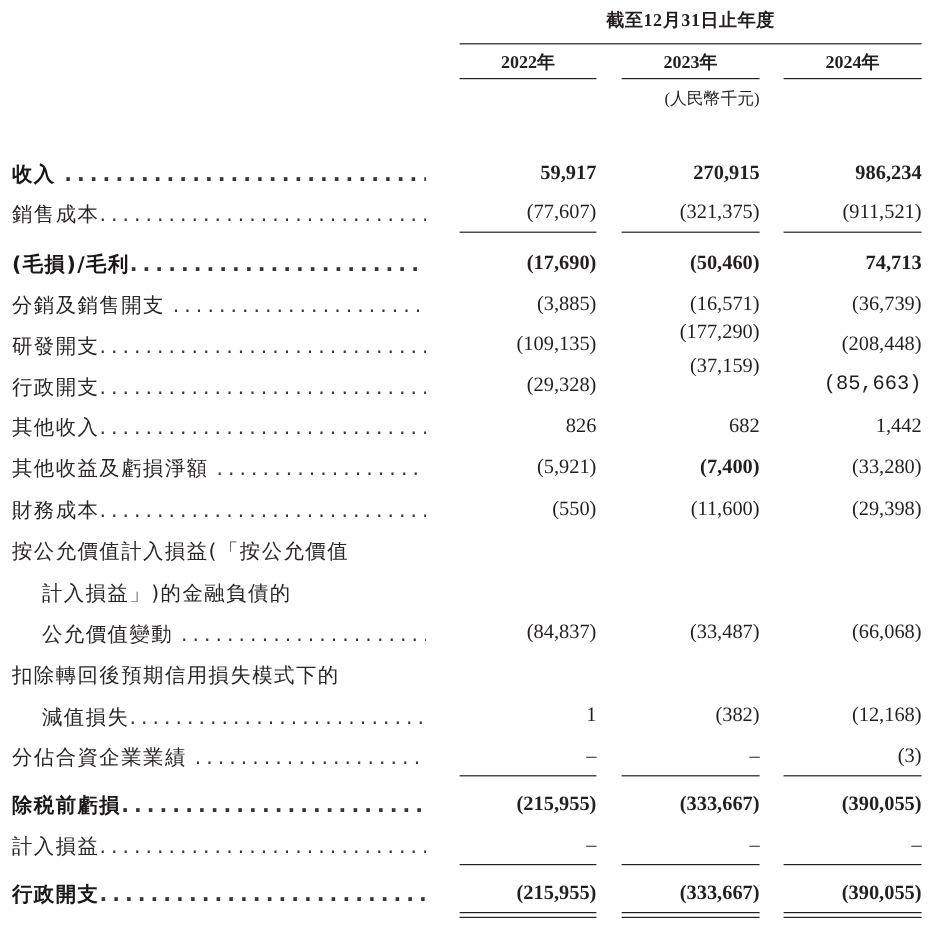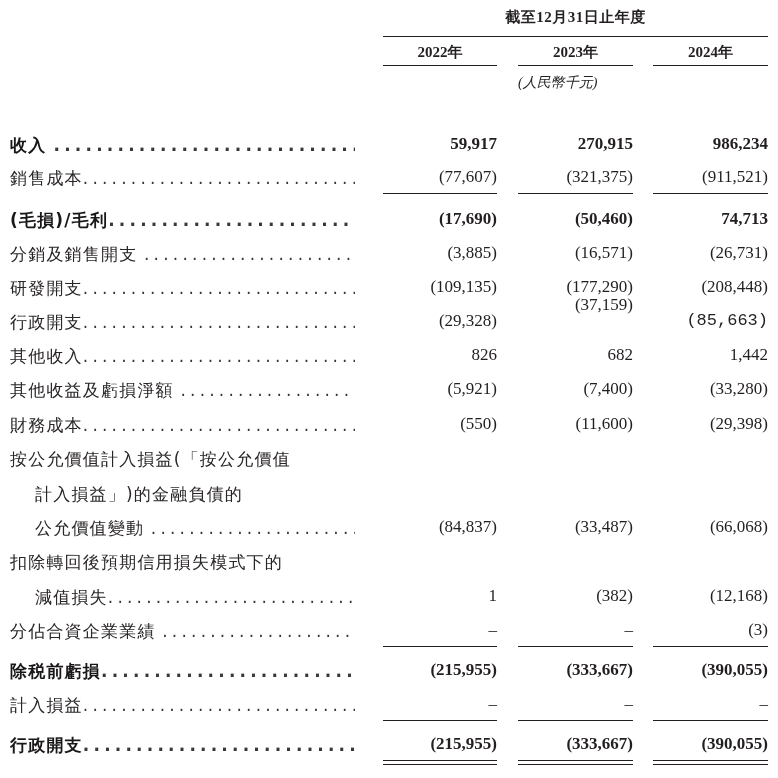--- a/index.html
+++ b/index.html
@@ -2,21 +2,21 @@
 <html><head>
 <meta charset="utf-8">
 <style>
   html, body { margin:0; padding:0; background:#ffffff; }
   body { width:778px; height:778px; position:relative; overflow:hidden;
          color:#231f20; font-family:"Liberation Serif","DejaVu Serif",serif; }
   .abs { position:absolute; }
   .hdr-title { left:383px; width:385px; top:8px; text-align:center; font-size:15px; font-weight:bold; letter-spacing:0.5px; }
   .rule { position:absolute; height:0; border-top:1.3px solid #231f20; }
   .year { top:43px; text-align:center; font-size:15px; font-weight:bold; }
-  .unit { left:518px; width:115px; top:74px; text-align:left; font-size:14px; font-style:italic; }
+  .unit { left:518px; width:115px; top:74px; text-align:right; font-size:14px; }
 
   .label { position:absolute; left:10px; width:345px; font-size:17px; white-space:nowrap; overflow:hidden;
            font-family:"DejaVu Sans","Liberation Sans",sans-serif; letter-spacing:1.2px; color:#2a2627; }
   .label.bold { font-weight:bold; color:#1a1718; }
   .label.indent { left:35px; width:320px; }
   .label .dots { letter-spacing:4.2px; color:#3a3637; }
   .num { position:absolute; font-size:17px; text-align:right; white-space:nowrap; }
   .num.bold { font-weight:bold; }
   .c0 { left:383px; width:114px; }
   .c1 { left:518px; width:115px; }
@@ -51,40 +51,40 @@
 <div class="rule c2" style="top:193px;"></div>
 
 <div class="label bold" style="top:209px;"><span>(毛損)/毛利</span><span class="dots">......................................</span></div>
 <div class="num bold neg c0" style="top:209px;">(17,690)</div>
 <div class="num bold neg c1" style="top:209px;">(50,460)</div>
 <div class="num bold c2" style="top:209px;text-align:right;">74,713</div>
 
 <div class="label" style="top:243px;"><span>分銷及銷售開支</span> <span class="dots">......................................</span></div>
 <div class="num neg c0" style="top:243px;">(3,885)</div>
 <div class="num neg c1" style="top:243px;">(16,571)</div>
-<div class="num neg c2" style="top:243px;">(26,731)</div>
+<div class="num neg c2" style="top:243px;">(36,739)</div>
 
 <div class="label" style="top:277px;"><span>研發開支</span><span class="dots">......................................</span></div>
 <div class="num neg c0" style="top:277px;">(109,135)</div>
-<div class="num neg c1" style="top:277px;">(177,290)</div>
+<div class="num neg c1" style="top:267px;">(177,290)</div>
 <div class="num neg c2" style="top:277px;">(208,448)</div>
 
 <div class="label" style="top:311px;"><span>行政開支</span><span class="dots">......................................</span></div>
 <div class="num neg c0" style="top:311px;">(29,328)</div>
 <div class="num neg c1" style="top:295px;">(37,159)</div>
 <div class="num neg c2" style="top:311px;font-family:Liberation Mono, monospace;">(85,663)</div>
 
 <div class="label" style="top:345px;"><span>其他收入</span><span class="dots">......................................</span></div>
 <div class="num c0" style="top:345px;">826</div>
 <div class="num c1" style="top:345px;">682</div>
 <div class="num c2" style="top:345px;">1,442</div>
 
 <div class="label" style="top:379px;"><span>其他收益及虧損淨額</span> <span class="dots">......................................</span></div>
 <div class="num neg c0" style="top:379px;">(5,921)</div>
-<div class="num neg c1" style="top:379px;">(7,400)</div>
+<div class="num neg c1" style="top:379px;font-weight:bold;">(7,400)</div>
 <div class="num neg c2" style="top:379px;">(33,280)</div>
 
 <div class="label" style="top:414px;"><span>財務成本</span><span class="dots">......................................</span></div>
 <div class="num neg c0" style="top:414px;">(550)</div>
 <div class="num neg c1" style="top:414px;">(11,600)</div>
 <div class="num neg c2" style="top:414px;">(29,398)</div>
 
 <div class="label" style="top:448px;">按公允價值計入損益(「按公允價值</div>
 <div class="label indent" style="top:483px;">計入損益」)的金融負債的</div>
 <div class="label indent" style="top:517px;"><span>公允價值變動</span> <span class="dots">......................................</span></div>

